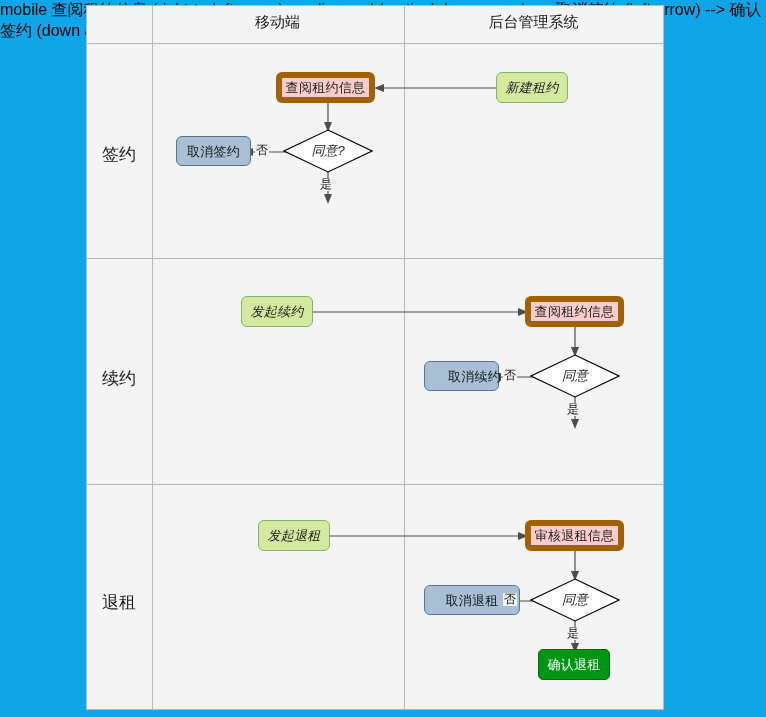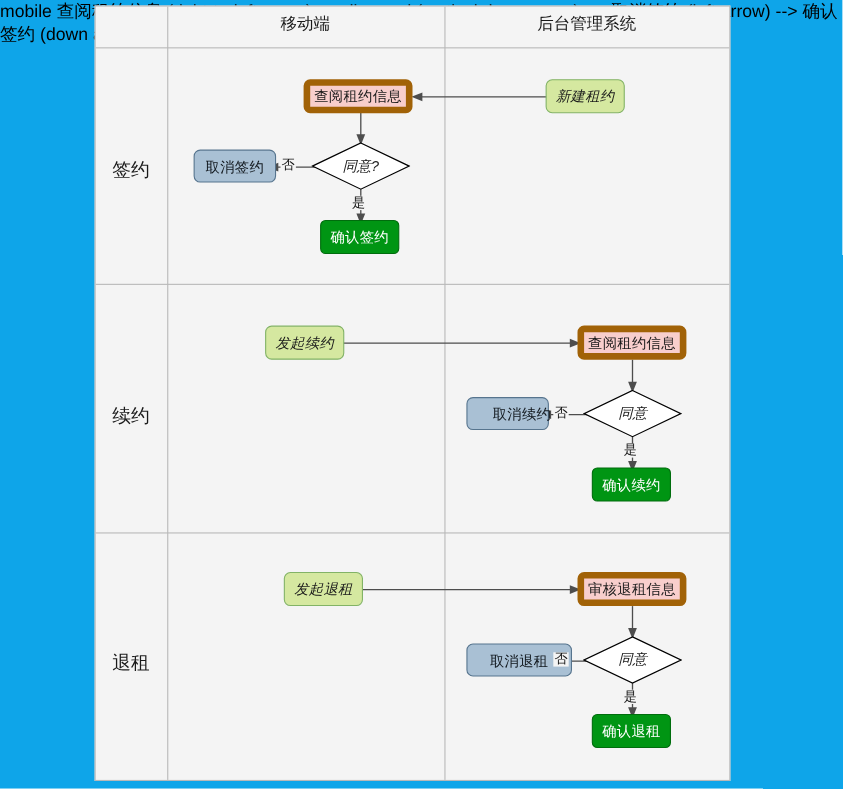--- a/index.html
+++ b/index.html
@@ -197,21 +197,20 @@
   <div class="diamond" style="left:283px; top:129px; width:90px; height:44px;">
     <svg width="90" height="44" viewBox="0 0 90 44">
       <path d="M45 1 L89 22 L45 43 L1 22 Z" fill="#ffffff" stroke="#000000" stroke-width="1.1"></path>
     </svg>
     <div class="dlabel">同意?</div>
   </div>
 
   <div class="edge-label" style="left:255px; top:144px;">否</div>
   <div class="edge-label" style="left:319px; top:178px;">是</div>
 
-  <div class="node node-green" style="left:291px; top:200px; width:72px; height:31px;">确认签约</div>
 
   <div class="node node-lime" style="left:496px; top:72px; width:72px; height:31px;">新建租约</div>
 
   
 
    查阅租约信息 (long left-to-right arrow) --&gt;
   <div class="conn" style="left:311px; top:302px;">
     <svg width="217" height="20" viewBox="0 0 217 20">
       <path d="M0 10 L209 10" stroke="#4d4d4d" stroke-width="1.2" fill="none"></path>
       <path d="M217 10 L207 6 L207 14 Z" fill="#4d4d4d"></path>
@@ -248,21 +247,20 @@
   <div class="diamond" style="left:530px; top:354px; width:90px; height:44px;">
     <svg width="90" height="44" viewBox="0 0 90 44">
       <path d="M45 1 L89 22 L45 43 L1 22 Z" fill="#ffffff" stroke="#000000" stroke-width="1.1"></path>
     </svg>
     <div class="dlabel">同意</div>
   </div>
 
   <div class="edge-label" style="left:503px; top:369px;">否</div>
   <div class="edge-label" style="left:566px; top:403px;">是</div>
 
-  <div class="node node-green" style="left:538px; top:425px; width:72px; height:31px;">确认续约</div>
 
   
 
   <div class="conn" style="left:311px; top:526px;">
     <svg width="217" height="20" viewBox="0 0 217 20">
       <path d="M0 10 L209 10" stroke="#4d4d4d" stroke-width="1.2" fill="none"></path>
       <path d="M217 10 L207 6 L207 14 Z" fill="#4d4d4d"></path>
     </svg>
   </div>
 

